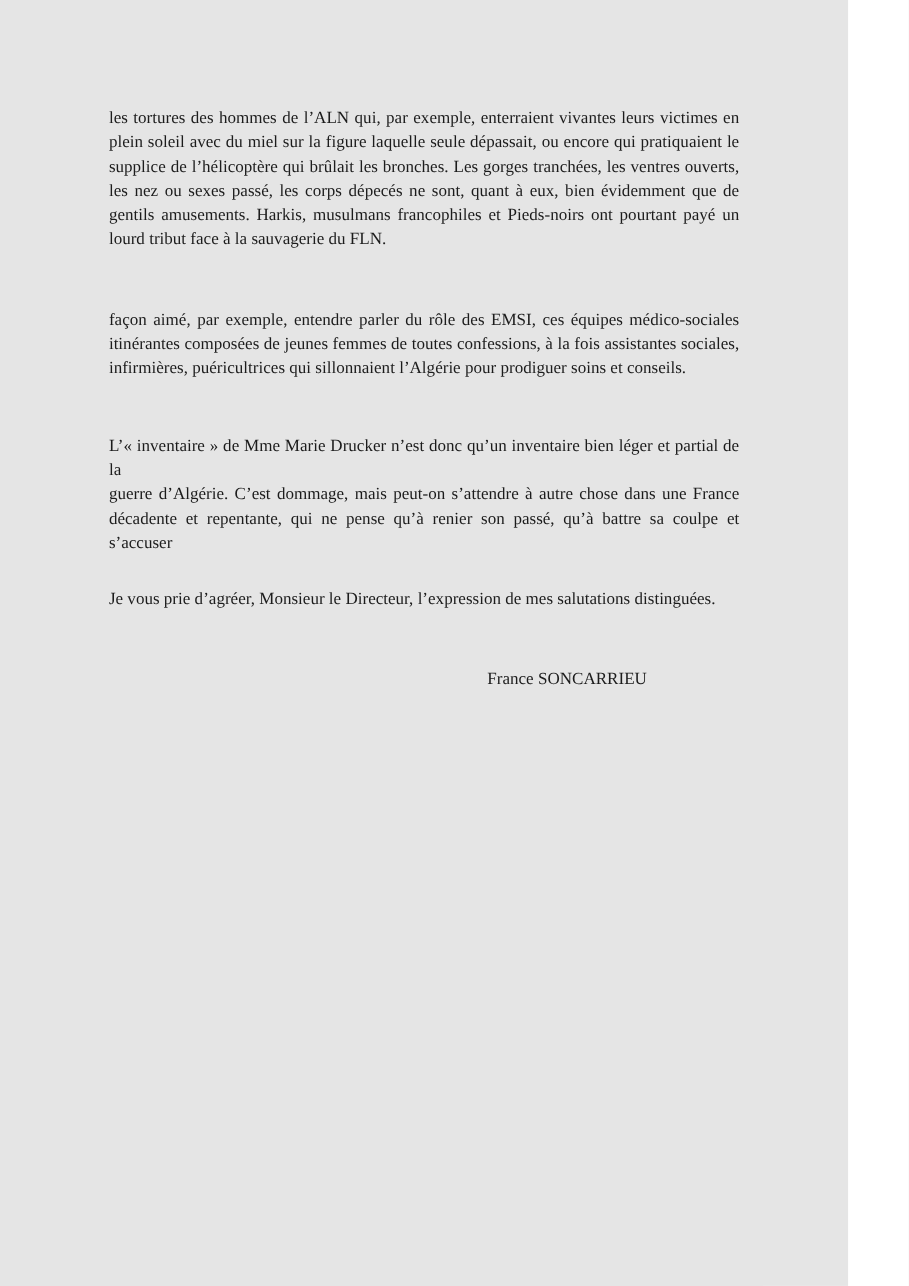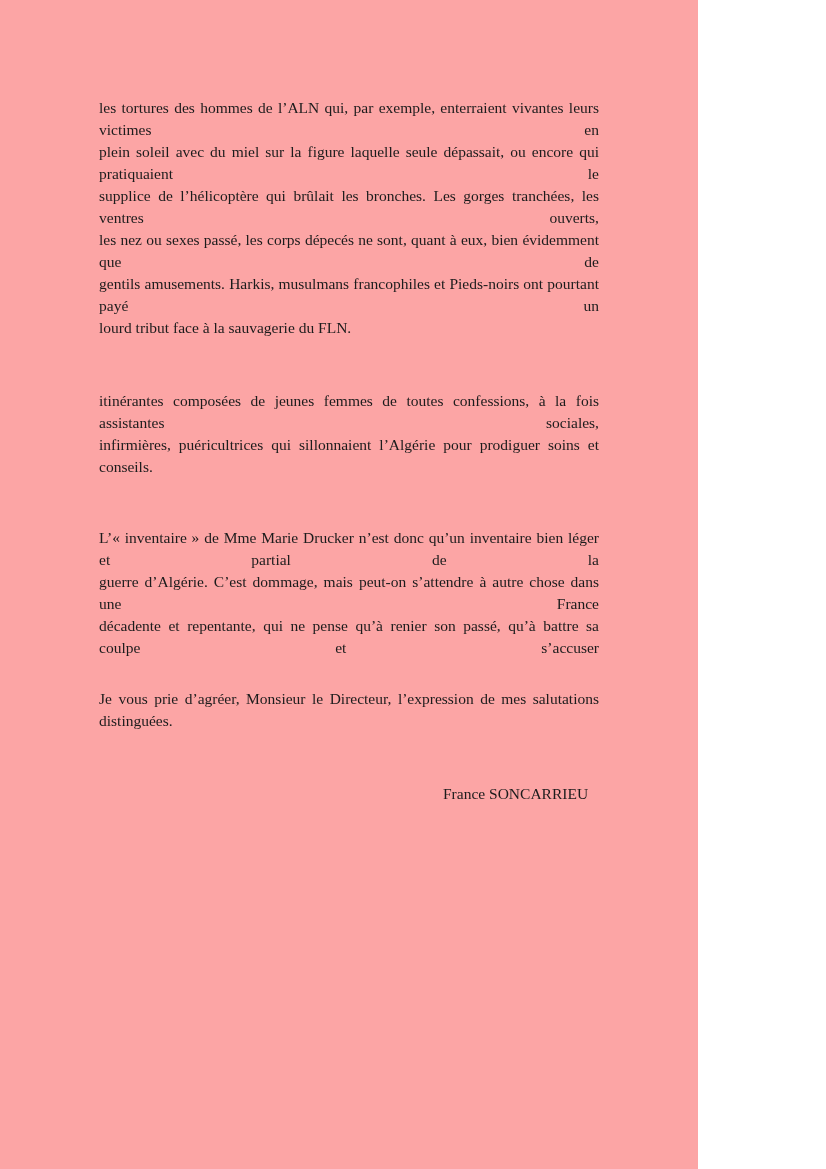--- a/index.html
+++ b/index.html
@@ -1,20 +1,20 @@
 <!DOCTYPE html>
 <html><head>
 <meta charset="utf-8">
 <style>
   html, body { margin: 0; padding: 0; background: #ffffff; }
   .page {
     position: relative;
-    width: 698px;
+    width: 771px;
     height: 1169px;
-    background: #fca5a5;
+    background: #e5e5e5;
     box-sizing: border-box;
     padding: 97px 99px 0 99px;
     font-family: "Liberation Serif", "DejaVu Serif", serif;
     color: #1c1c1c;
     overflow: hidden;
   }
   .paragraph { margin: 0; }
   .paragraph .line {
     font-size: 15.5px;
     line-height: 22px;
@@ -50,20 +50,21 @@
   <div class="paragraph p1">
     <div class="line">les tortures des hommes de l’ALN qui, par exemple, enterraient vivantes leurs victimes en</div>
     <div class="line">plein soleil avec du miel sur la figure laquelle seule dépassait, ou encore qui pratiquaient le</div>
     <div class="line">supplice de l’hélicoptère qui brûlait les bronches. Les gorges tranchées, les ventres ouverts,</div>
     <div class="line">les nez ou sexes passé, les corps dépecés ne sont, quant à eux, bien évidemment que de</div>
     <div class="line">gentils amusements. Harkis, musulmans francophiles et Pieds-noirs ont pourtant payé un</div>
     <div class="line last">lourd tribut face à la sauvagerie du FLN.</div>
   </div>
 
   <div class="paragraph p2">
+    <div class="line">façon aimé, par exemple, entendre parler du rôle des EMSI, ces équipes médico-sociales</div>
     <div class="line">itinérantes composées de jeunes femmes de toutes confessions, à la fois assistantes sociales,</div>
     <div class="line last">infirmières, puéricultrices qui sillonnaient l’Algérie pour prodiguer soins et conseils.</div>
   </div>
 
   <div class="paragraph p3">
     <div class="line">L’« inventaire » de Mme Marie Drucker n’est donc qu’un inventaire bien léger et partial de la</div>
     <div class="line">guerre d’Algérie. C’est dommage, mais peut-on s’attendre à autre chose dans une France</div>
     <div class="line">décadente et repentante, qui ne pense qu’à renier son passé, qu’à battre sa coulpe et s’accuser</div>
   </div>
 

